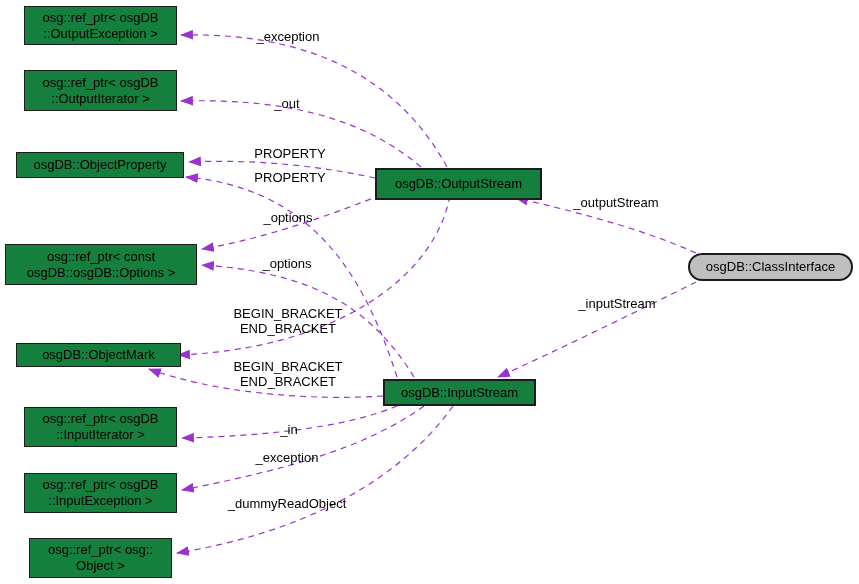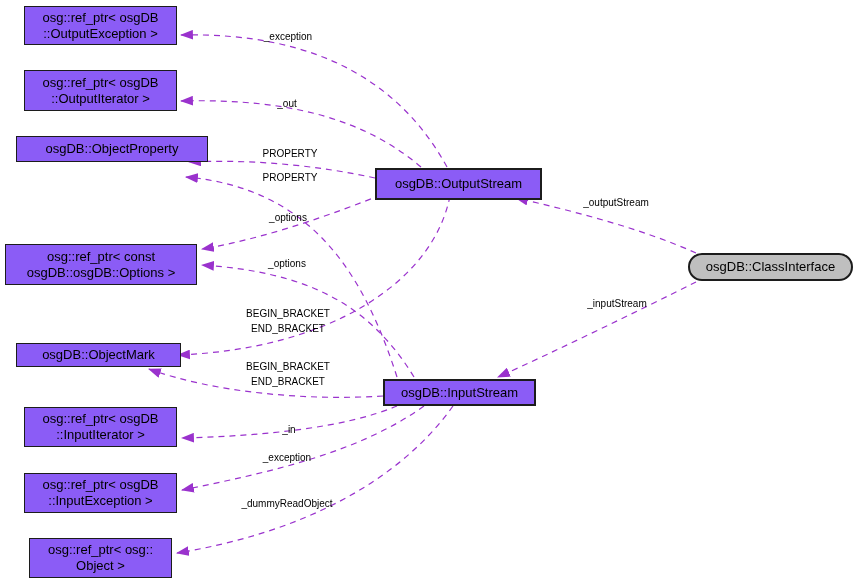--- a/index.html
+++ b/index.html
@@ -2,30 +2,30 @@
 <html><head>
 <meta charset="utf-8">
 <style>
   html,body{margin:0;padding:0;background:#ffffff;}
   #canvas{
     position:relative;width:859px;height:584px;background:#ffffff;overflow:hidden;
     font-family:"Liberation Sans","DejaVu Sans",sans-serif;
   }
   svg.edges{position:absolute;left:0;top:0;width:859px;height:584px;}
   .node{
-    position:absolute;box-sizing:border-box;background:#8b5cf6;
+    position:absolute;box-sizing:border-box;background:#15803d;
     border:1.5px solid #1c1c1c;display:flex;flex-direction:column;
     align-items:center;justify-content:center;text-align:center;
     font-size:13px;line-height:16px;color:#000000;white-space:nowrap;
   }
   .node.major{border-width:2px;}
   .node.highlight{background:#bfbfbf;border-radius:14px;}
   .elabel{
     position:absolute;transform:translate(-50%,-50%);
-    font-size:10px;line-height:15px;color:#000000;
+    font-size:13px;line-height:15px;color:#000000;
     white-space:nowrap;text-align:center;
   }
 </style>
 </head>
 <body>
 
 <div id="canvas">
 
   <svg class="edges" viewBox="0 0 859 584">
     <defs>
@@ -53,21 +53,21 @@
   <div class="node" style="left:24px;top:6px;width:153px;height:39px">
     <div>osg::ref_ptr&lt; osgDB</div>
     <div>::OutputException &gt;</div>
   </div>
 
   <div class="node" style="left:24px;top:70px;width:153px;height:41px">
     <div>osg::ref_ptr&lt; osgDB</div>
     <div>::OutputIterator &gt;</div>
   </div>
 
-  <div class="node" style="left:16px;top:136px;width:192px;height:26px">
+  <div class="node" style="left:16px;top:152px;width:168px;height:26px">
     <div>osgDB::ObjectProperty</div>
   </div>
 
   <div class="node" style="left:5px;top:244px;width:192px;height:41px">
     <div>osg::ref_ptr&lt; const</div>
     <div>osgDB::osgDB::Options &gt;</div>
   </div>
 
   <div class="node" style="left:16px;top:343px;width:165px;height:24px">
     <div>osgDB::ObjectMark</div>

